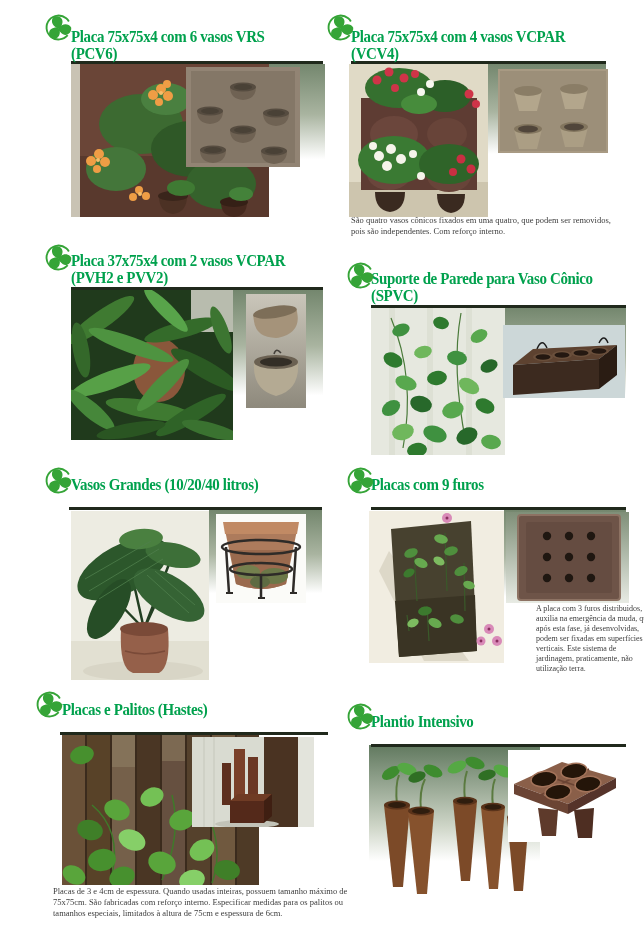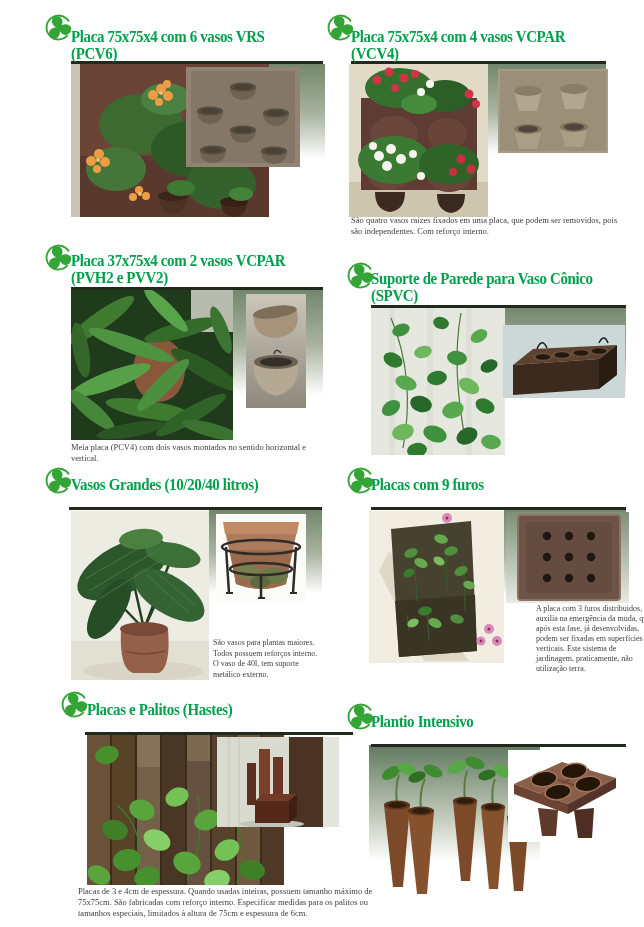--- a/index.html
+++ b/index.html
@@ -2,21 +2,21 @@
 <html><head>
 <meta charset="utf-8">
 <style>
   html,body{margin:0;padding:0;background:#fff;}
   .page{position:relative;width:644px;height:927px;background:#ffffff;overflow:hidden;
         font-family:Liberation Serif, serif;margin-left:16px;}
   .sec{position:absolute;width:312px;height:232px;}
   .s1{left:28px;top:13px}   .s2{left:310px;top:13px}
   .s3{left:28px;top:243px}  .s4{left:330px;top:261px}
   .s5{left:28px;top:466px}  .s6{left:330px;top:466px}
-  .s7{left:44px;top:690px}  .s8{left:330px;top:702px}
+  .s7{left:19px;top:690px}  .s8{left:330px;top:702px}
 
   .leaf{position:absolute;left:0;top:0;width:29px;height:29px;z-index:5}
   .leaf svg{width:100%;height:100%;display:block}
 
   .title{position:absolute;margin:0;color:#00A14D;font-weight:bold;
          font-size:17px;line-height:16.5px;letter-spacing:-0.4px;white-space:nowrap;
          transform:scaleX(0.88);transform-origin:0 0;z-index:4}
   .title span{display:block}
 
   .bar{position:absolute;height:3px;background:#20291c;z-index:3}
@@ -235,21 +235,21 @@
         <path d="M62 20 L90 20 L85 40 L67 40 Z" fill="#b3a68c"></path>
           <ellipse cx="76" cy="20" rx="14" ry="5" fill="#8a7d66"></ellipse>
         <path d="M16 60 L44 60 L39 80 L21 80 Z" fill="#ab9e84"></path>
           <ellipse cx="30" cy="60" rx="14" ry="5" fill="#83765f"></ellipse>
           <ellipse cx="30" cy="60" rx="10" ry="3.4" fill="#50453a"></ellipse>
         <path d="M62 58 L90 58 L85 78 L67 78 Z" fill="#ab9e84"></path>
           <ellipse cx="76" cy="58" rx="14" ry="5" fill="#83765f"></ellipse>
           <ellipse cx="76" cy="58" rx="10" ry="3.4" fill="#50453a"></ellipse>
       </g>
     </svg>
-    <p class="cap">São quatro vasos raízes fixados em uma placa, que podem ser removidos, pois são independentes. Com reforço interno.</p>
+    <p class="cap">São quatro vasos cônicos fixados em uma quatro, que podem ser removidos, pois são independentes. Com reforço interno.</p>
   </section>
 
   <section class="sec s3">
     <span class="leaf">
       <svg viewBox="0 0 40 40">
           <g transform="rotate(40 20 20)">
             <circle cx="20" cy="20" r="16.5" fill="none" stroke="#35A437" stroke-width="2.6" stroke-dasharray="83 21"></circle>
           </g>
       <g transform="translate(20.5,21)" fill="#35A437">
             <path d="M0 0 C-8 -1 -12 -9 -8 -15 C-2 -19 6 -15 5 -8 C4 -3 2 1 0 0 Z"></path>
@@ -293,21 +293,20 @@
       <rect width="60" height="114" fill="url(#g3)"></rect>
       <g transform="rotate(-8 30 26)">
           <path d="M8 18 Q30 12 52 18 L52 24 Q52 42 30 44 Q8 42 8 24 Z" fill="#a5937a"></path>
           <ellipse cx="30" cy="18" rx="22" ry="6" fill="#7d6e58"></ellipse>
         </g>
       <path d="M28 60 q2 -7 7 -1" stroke="#44403a" stroke-width="1.5" fill="none"></path>
       <path d="M8 68 L52 68 Q54 96 30 102 Q6 96 8 68 Z" fill="#b4aa93"></path>
       <ellipse cx="30" cy="68" rx="22" ry="7" fill="#6b6152"></ellipse>
         <ellipse cx="30" cy="68" rx="16" ry="4.5" fill="#332e26"></ellipse>
     </svg>
-    <p class="cap">Meia placa (PCV4) com dois vasos montados no sentido horizontal e vertical.</p>
   </section>
 
   <section class="sec s4">
     <span class="leaf">
       <svg viewBox="0 0 40 40">
           <g transform="rotate(40 20 20)">
             <circle cx="20" cy="20" r="16.5" fill="none" stroke="#35A437" stroke-width="2.6" stroke-dasharray="83 21"></circle>
           </g>
       <g transform="translate(20.5,21)" fill="#35A437">
             <path d="M0 0 C-8 -1 -12 -9 -8 -15 C-2 -19 6 -15 5 -8 C4 -3 2 1 0 0 Z"></path>
@@ -413,21 +412,20 @@
       <path d="M7 8 L83 8 L81 20 L9 20 Z" fill="#c18a64"></path>
       <path d="M14 36 L76 36 L70 70 Q45 80 20 70 Z" fill="#9a6a4e"></path>
       <ellipse cx="32" cy="58" rx="12" ry="7" fill="#74804e"></ellipse>
         <ellipse cx="58" cy="62" rx="14" ry="8" fill="#6b7848"></ellipse>
         <ellipse cx="44" cy="68" rx="10" ry="6" fill="#5d6b42"></ellipse>
       <ellipse cx="45" cy="33" rx="39" ry="7" fill="none" stroke="#2e2b28" stroke-width="2.5"></ellipse>
       <ellipse cx="45" cy="55" rx="31" ry="6" fill="none" stroke="#2e2b28" stroke-width="2.5"></ellipse>
       <path d="M10 33 L13 79 M80 33 L77 79 M45 61 L45 84" stroke="#2e2b28" stroke-width="2.5" fill="none"></path>
       <path d="M10 79 h7 M74 79 h7 M42 84 h7" stroke="#2e2b28" stroke-width="2" fill="none"></path>
     </svg>
-    <p class="cap">São vasos para plantas maiores. Todos possuem reforços interno. O vaso de 40l, tem suporte metálico externo.</p>
   </section>
 
   <section class="sec s6">
     <span class="leaf">
       <svg viewBox="0 0 40 40">
           <g transform="rotate(40 20 20)">
             <circle cx="20" cy="20" r="16.5" fill="none" stroke="#35A437" stroke-width="2.6" stroke-dasharray="83 21"></circle>
           </g>
       <g transform="translate(20.5,21)" fill="#35A437">
             <path d="M0 0 C-8 -1 -12 -9 -8 -15 C-2 -19 6 -15 5 -8 C4 -3 2 1 0 0 Z"></path>

